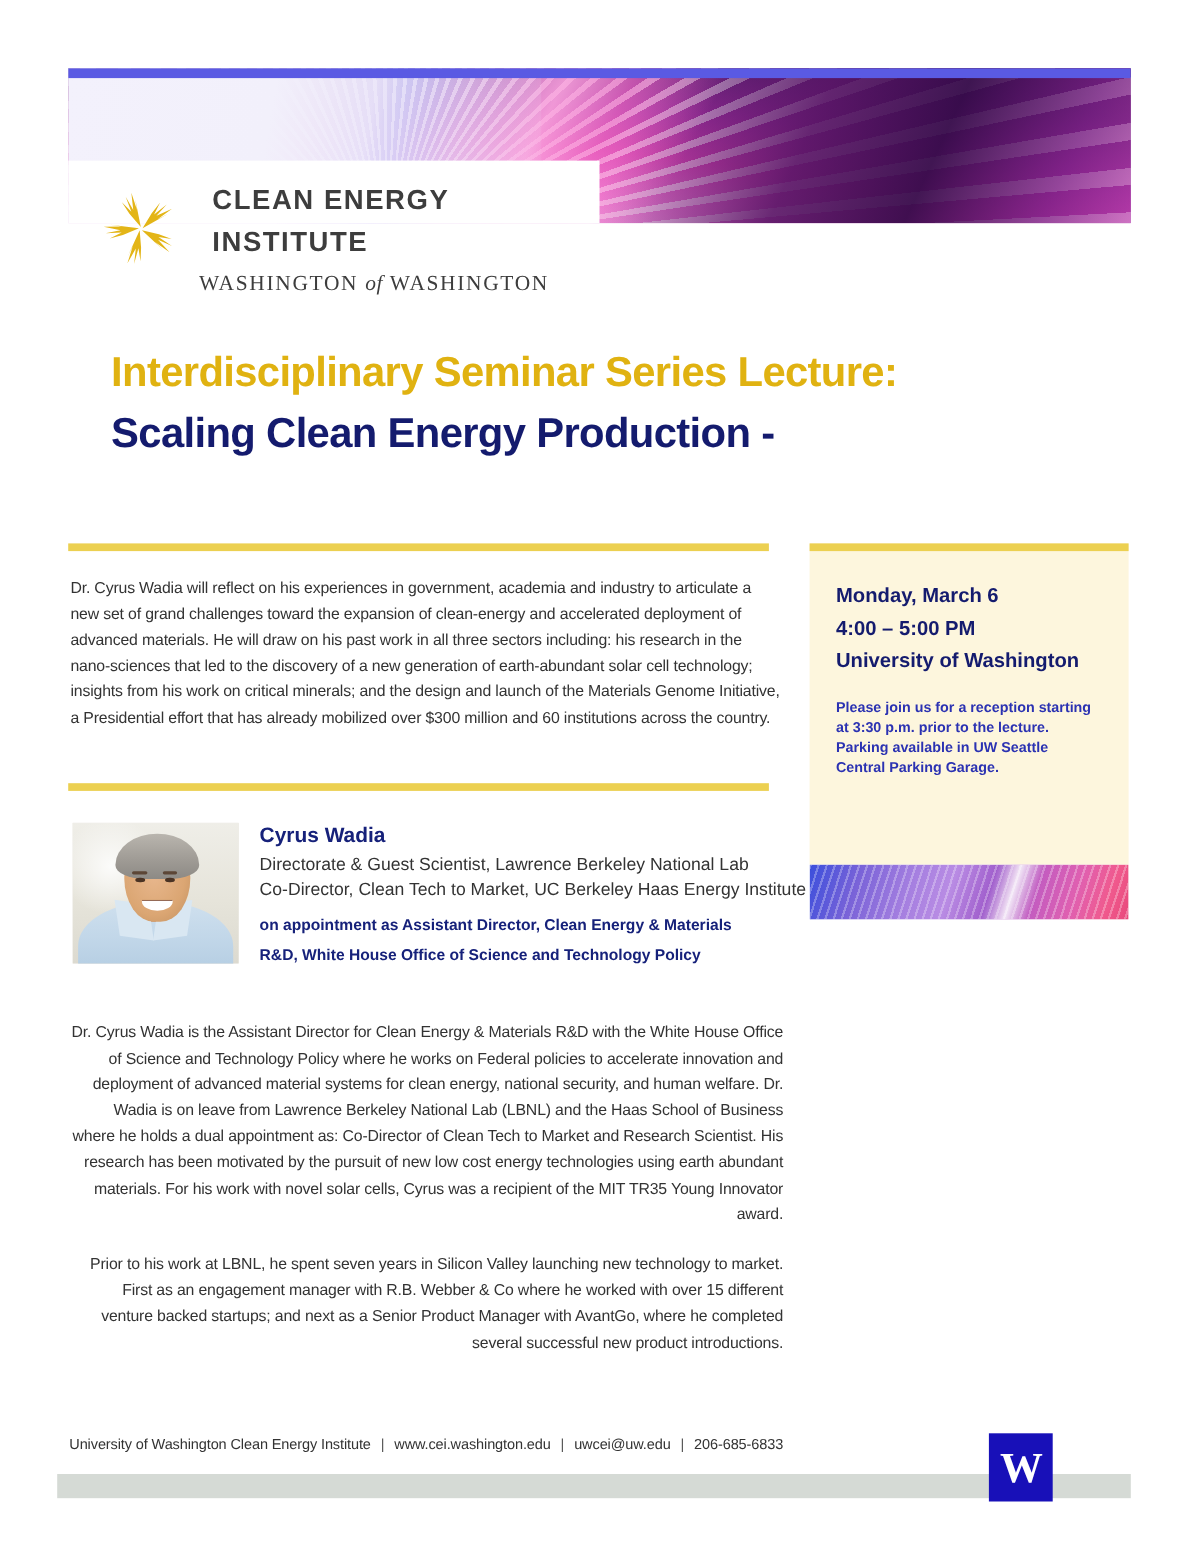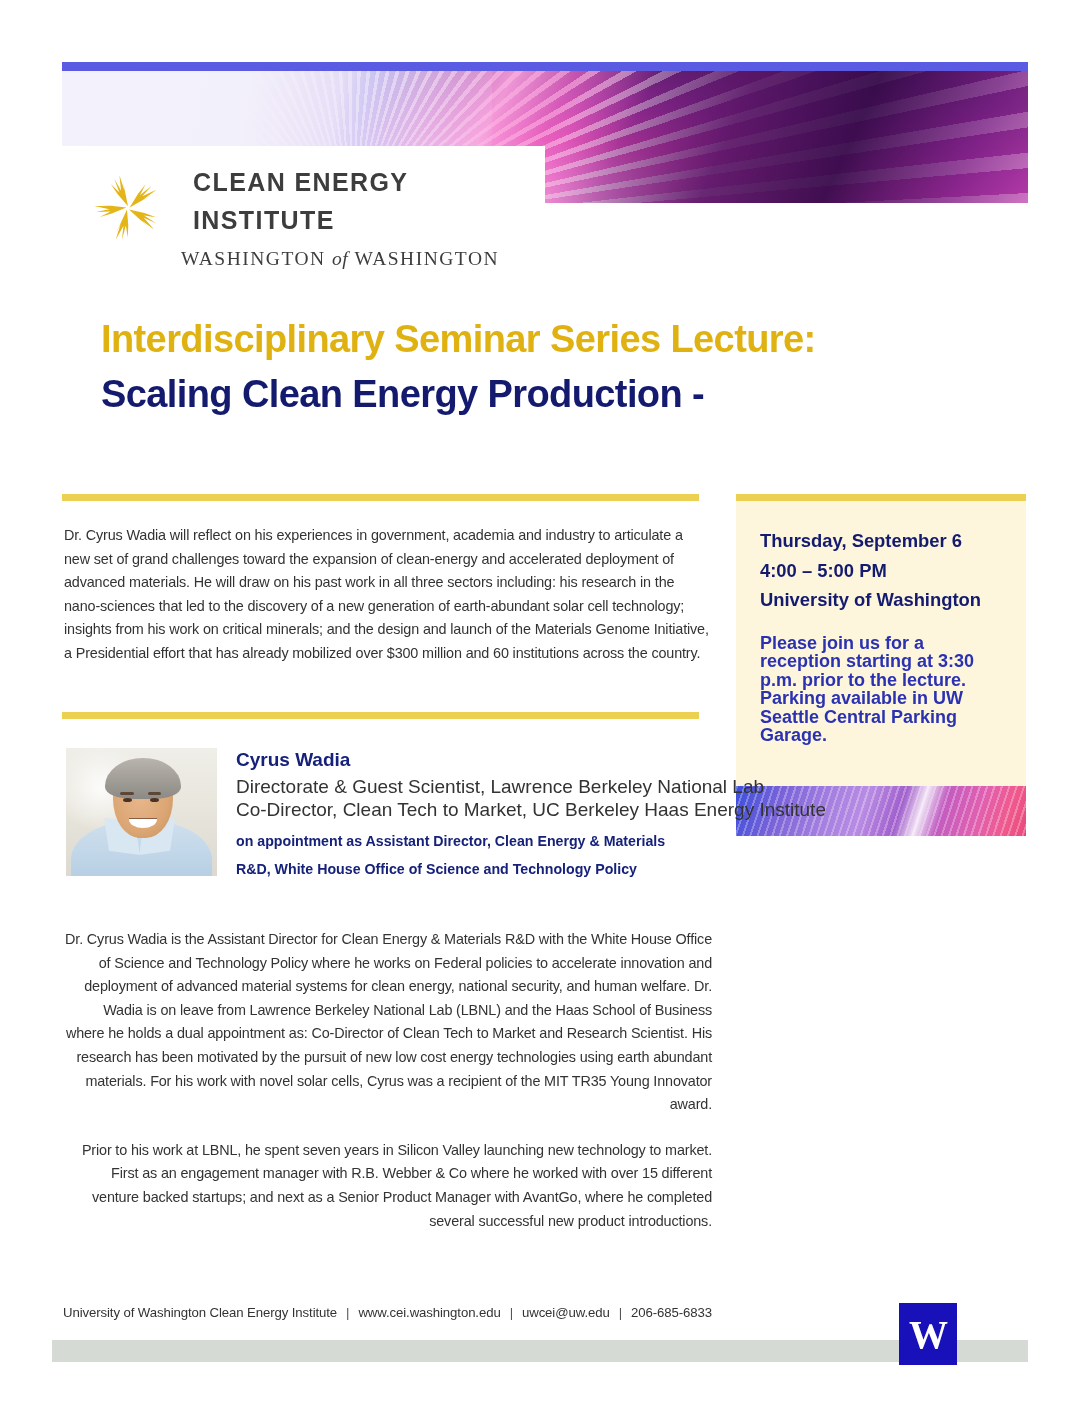--- a/index.html
+++ b/index.html
@@ -280,21 +280,21 @@
   }
   #speaker-name {
     color: #16217a;
     font-weight: bold;
     font-size: 19px;
     line-height: 24px;
     margin-bottom: 4px;
   }
   .speaker-role {
     color: #333333;
-    font-size: 19px;
+    font-size: 16px;
     line-height: 22.5px;
     white-space: nowrap;
   }
   .speaker-appt {
     color: #16217a;
     font-weight: bold;
     font-size: 14.2px;
     line-height: 28px;
     white-space: nowrap;
   }
@@ -324,21 +324,21 @@
   .event-detail-line {
     color: #141b6e;
     font-weight: bold;
     font-size: 18.4px;
     line-height: 29.5px;
     white-space: nowrap;
   }
   .event-note {
     color: #2b32b2;
     font-weight: bold;
-    font-size: 18px;
+    font-size: 13px;
     line-height: 18.5px;
     width: 232px;
   }
   #event-note-reception { margin-top: 19px; }
   #event-note-parking { }
 
   #event-art-strip {
     position: absolute;
     left: 736px;
     top: 786px;
@@ -453,21 +453,21 @@
 </div>
 
 <div class="gold-rule" id="rule-1"></div>
 <div class="gold-rule" id="rule-2"></div>
 
 <div class="body-text" id="intro-paragraph">Dr. Cyrus Wadia will reflect on his experiences in government, academia and industry to articulate a new set of grand challenges toward the expansion of clean-energy and accelerated deployment of advanced materials. He will draw on his past work in all three sectors including: his research in the nano-sciences that led to the discovery of a new generation of earth-abundant solar cell technology; insights from his work on critical minerals; and the design and launch of the Materials Genome Initiative, a Presidential effort that has already mobilized over $300 million and 60 institutions across the country.</div>
 
 <div id="event-box">
   <div id="event-box-topbar"></div>
   <div id="event-box-inner">
-    <div class="event-detail-line">Thursday, September 6</div>
+    <div class="event-detail-line">Monday, March 6</div>
     <div class="event-detail-line">4:00 – 5:00 PM</div>
     <div class="event-detail-line">University of Washington</div>
     <div class="event-note" id="event-note-reception">Please join us for a reception starting at 3:30 p.m. prior to the lecture.</div>
     <div class="event-note" id="event-note-parking">Parking available in UW Seattle Central Parking Garage.</div>
   </div>
 </div>
 <div id="event-art-strip">
   <div class="art"></div>
 </div>
 

